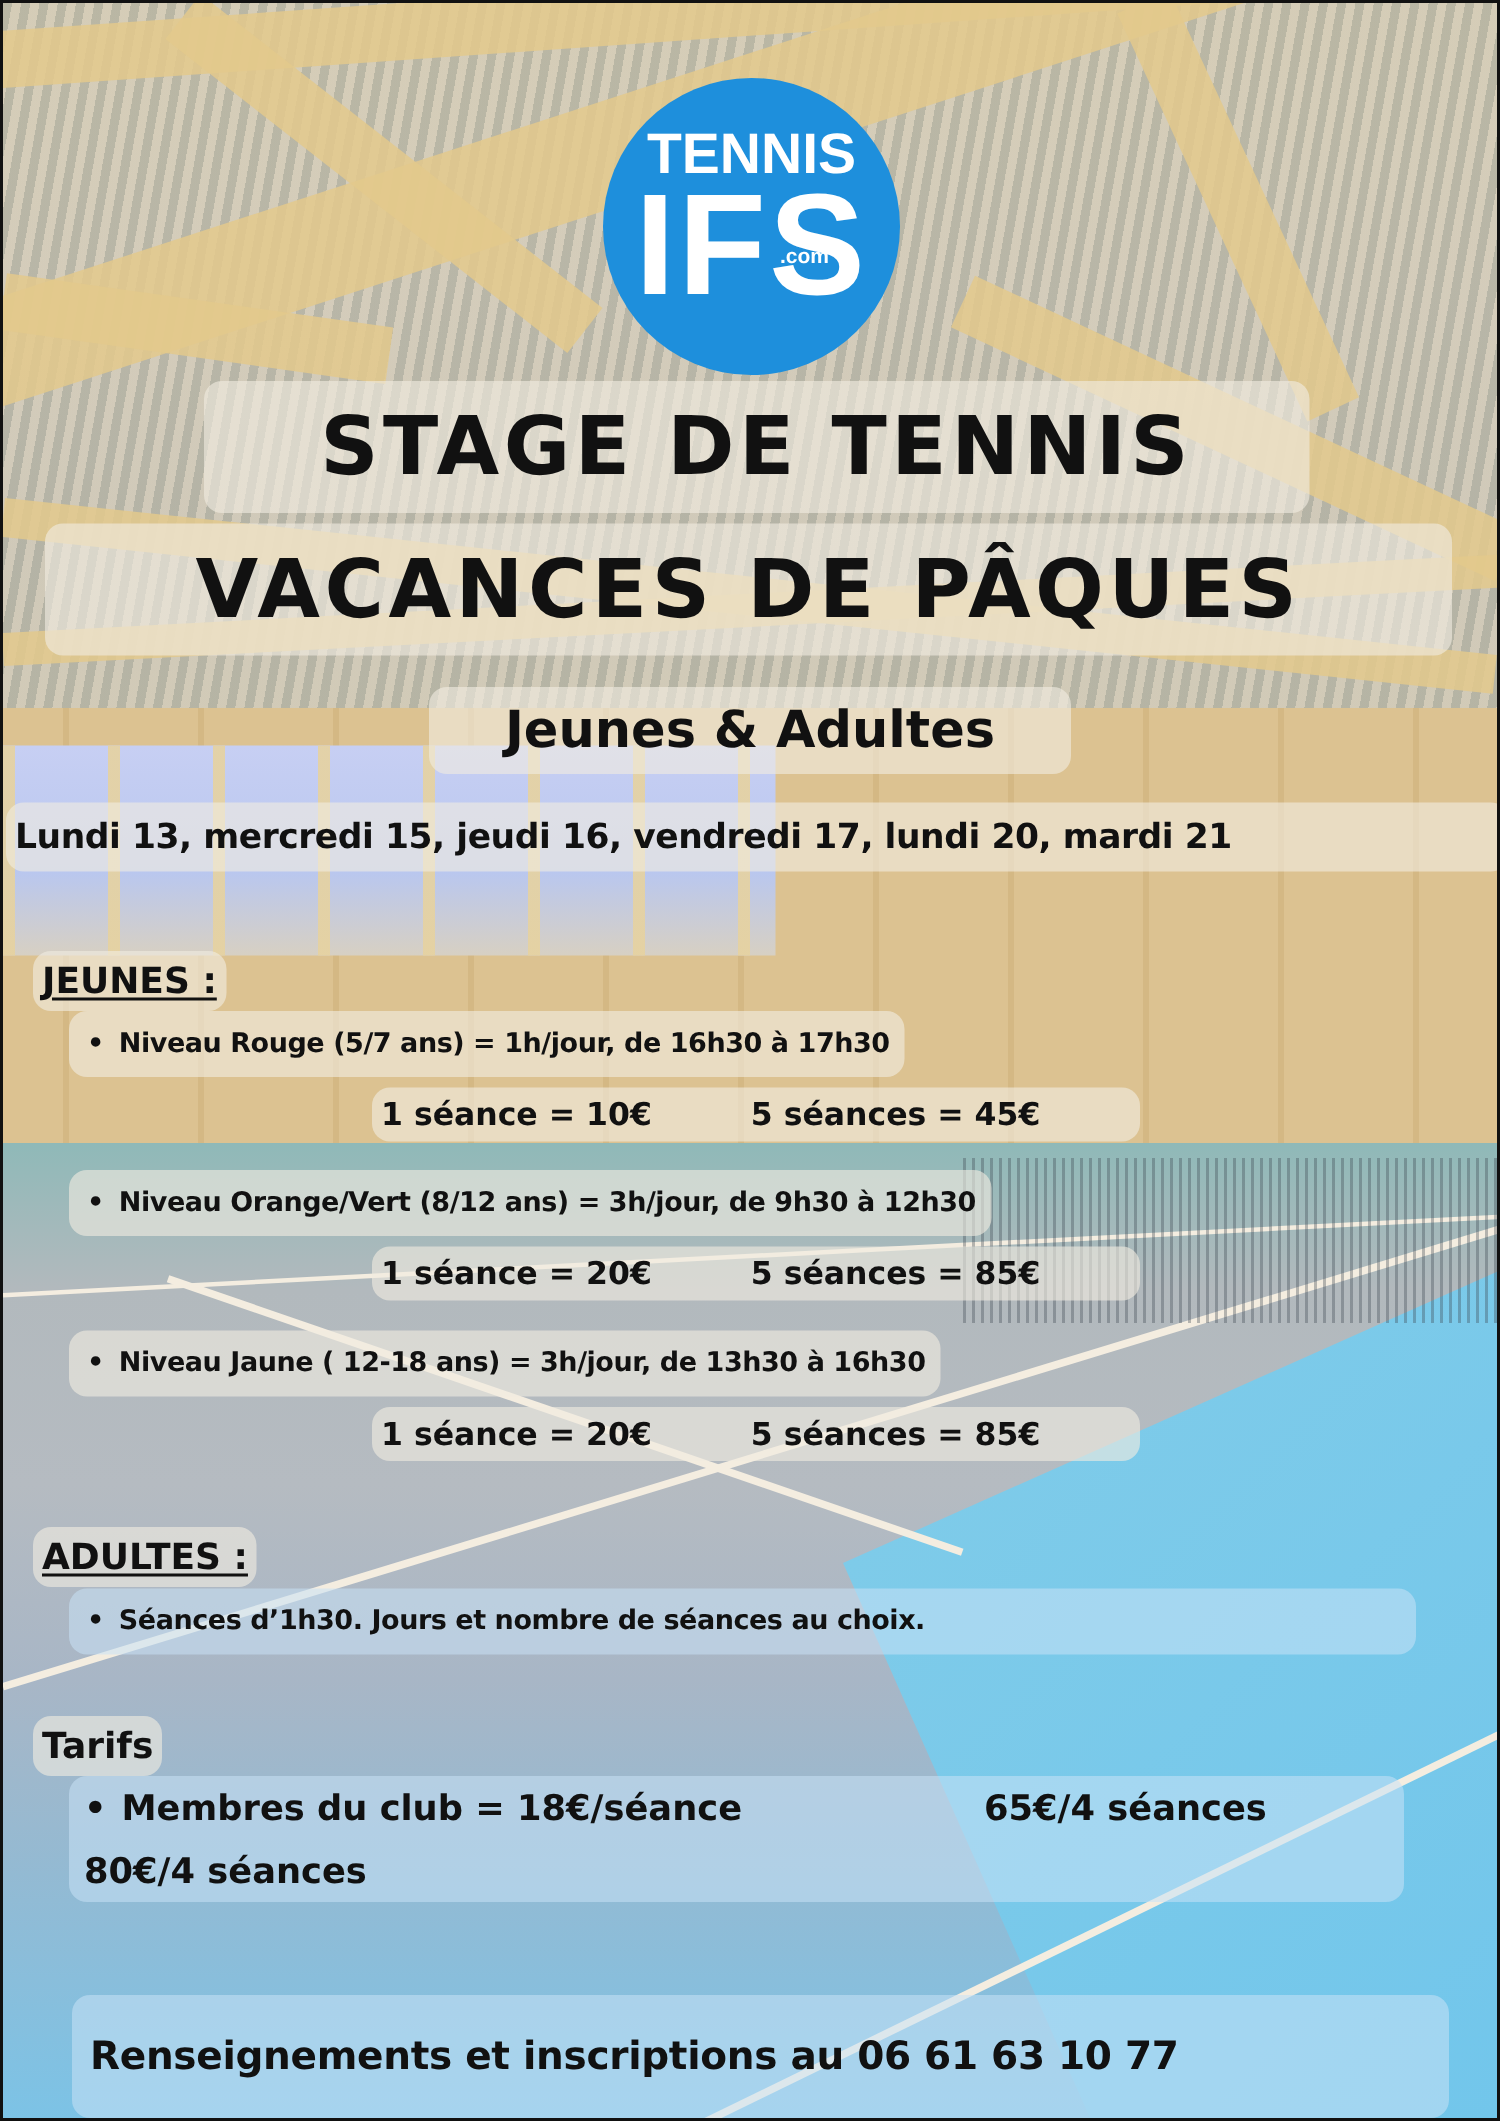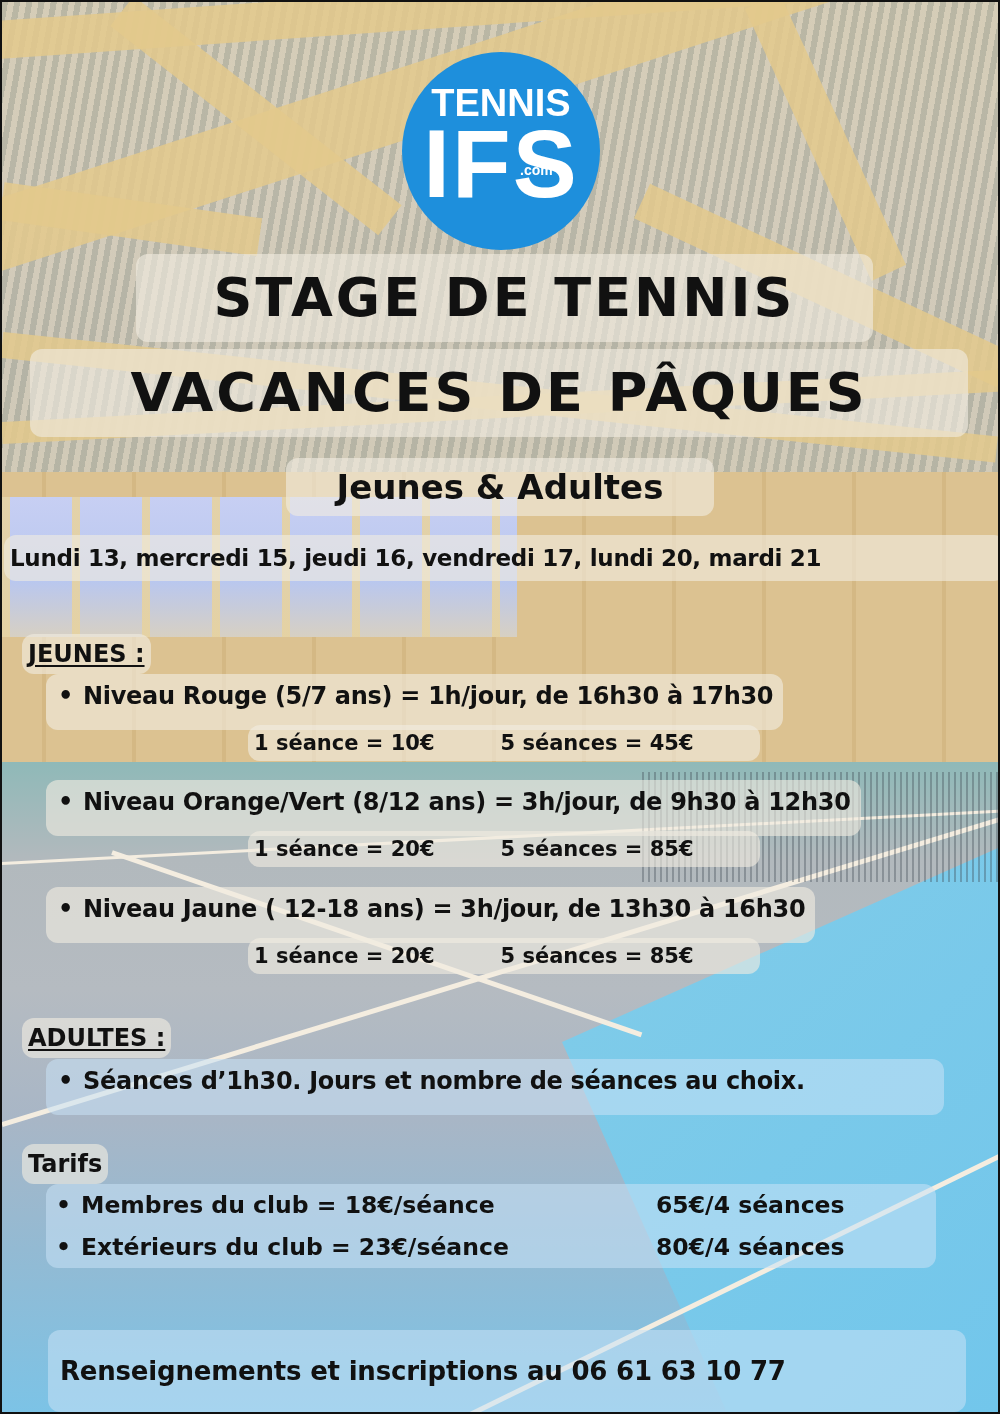--- a/index.html
+++ b/index.html
@@ -54,21 +54,21 @@
   }
   .pill.blue { background: rgba(200,225,245,0.55); }
   .title {
     font-family: "DejaVu Sans", sans-serif; font-weight: bold;
     font-size: 54px; letter-spacing: 3px; text-align: center; line-height: 88px;
   }
   .sub { font-weight: bold; font-size: 34px; line-height: 58px; text-align: center; }
   .dates { font-weight: bold; font-size: 23px; line-height: 46px; padding: 0 6px; letter-spacing: -0.3px; }
   .section { font-weight: bold; font-size: 24px; line-height: 40px; padding: 0 6px; text-decoration: underline; text-underline-offset: 3px; }
   .section.nou { text-decoration: none; }
-  .item { font-weight: bold; font-size: 24px; line-height: 44px; padding: 0 10px 12px 12px; letter-spacing: -0.3px; }
+  .item { font-weight: bold; font-size: 18px; line-height: 44px; padding: 0 10px 0 12px; letter-spacing: -0.3px; }
   .bullet { margin-right: 10px; }
   .price { font-weight: bold; font-size: 21px; line-height: 36px; padding: 0 6px; }
   .price span.gap { display: inline-block; width: 66px; }
   .tarif { font-weight: bold; font-size: 23.5px; line-height: 42px; padding: 0 10px; }
   .tarif .row { display: flex; }
   .tarif .left { width: 600px; }
   .footer { font-weight: bold; font-size: 26px; line-height: 50px; padding: 16px 12px; letter-spacing: -0.2px; }
 </style>
 </head>
 <body>
@@ -135,20 +135,19 @@
     <span class="bullet">•</span><span>Séances d’1h30. Jours et nombre de séances au choix.</span>
   </div>
 
   <div class="pill section nou" style="left:20px;top:1142px;">Tarifs</div>
   <div class="pill tarif blue" style="left:44px;top:1182px;width:870px;">
     <div class="row">
       <span class="left"><span class="bullet">•</span><span>Membres du club = 18€/séance</span></span>
       <span>65€/4 séances</span>
     </div>
     <div class="row">
-      <span class="left"><span class="bullet">•</span><span>Extérieurs du club = 23€/séance</span></span>
       <span>80€/4 séances</span>
     </div>
   </div>
 
   <div class="pill footer blue" style="left:46px;top:1328px;width:894px;">Renseignements et inscriptions au 06 61 63 10 77</div>
 
 </div>
 
 </body></html>

